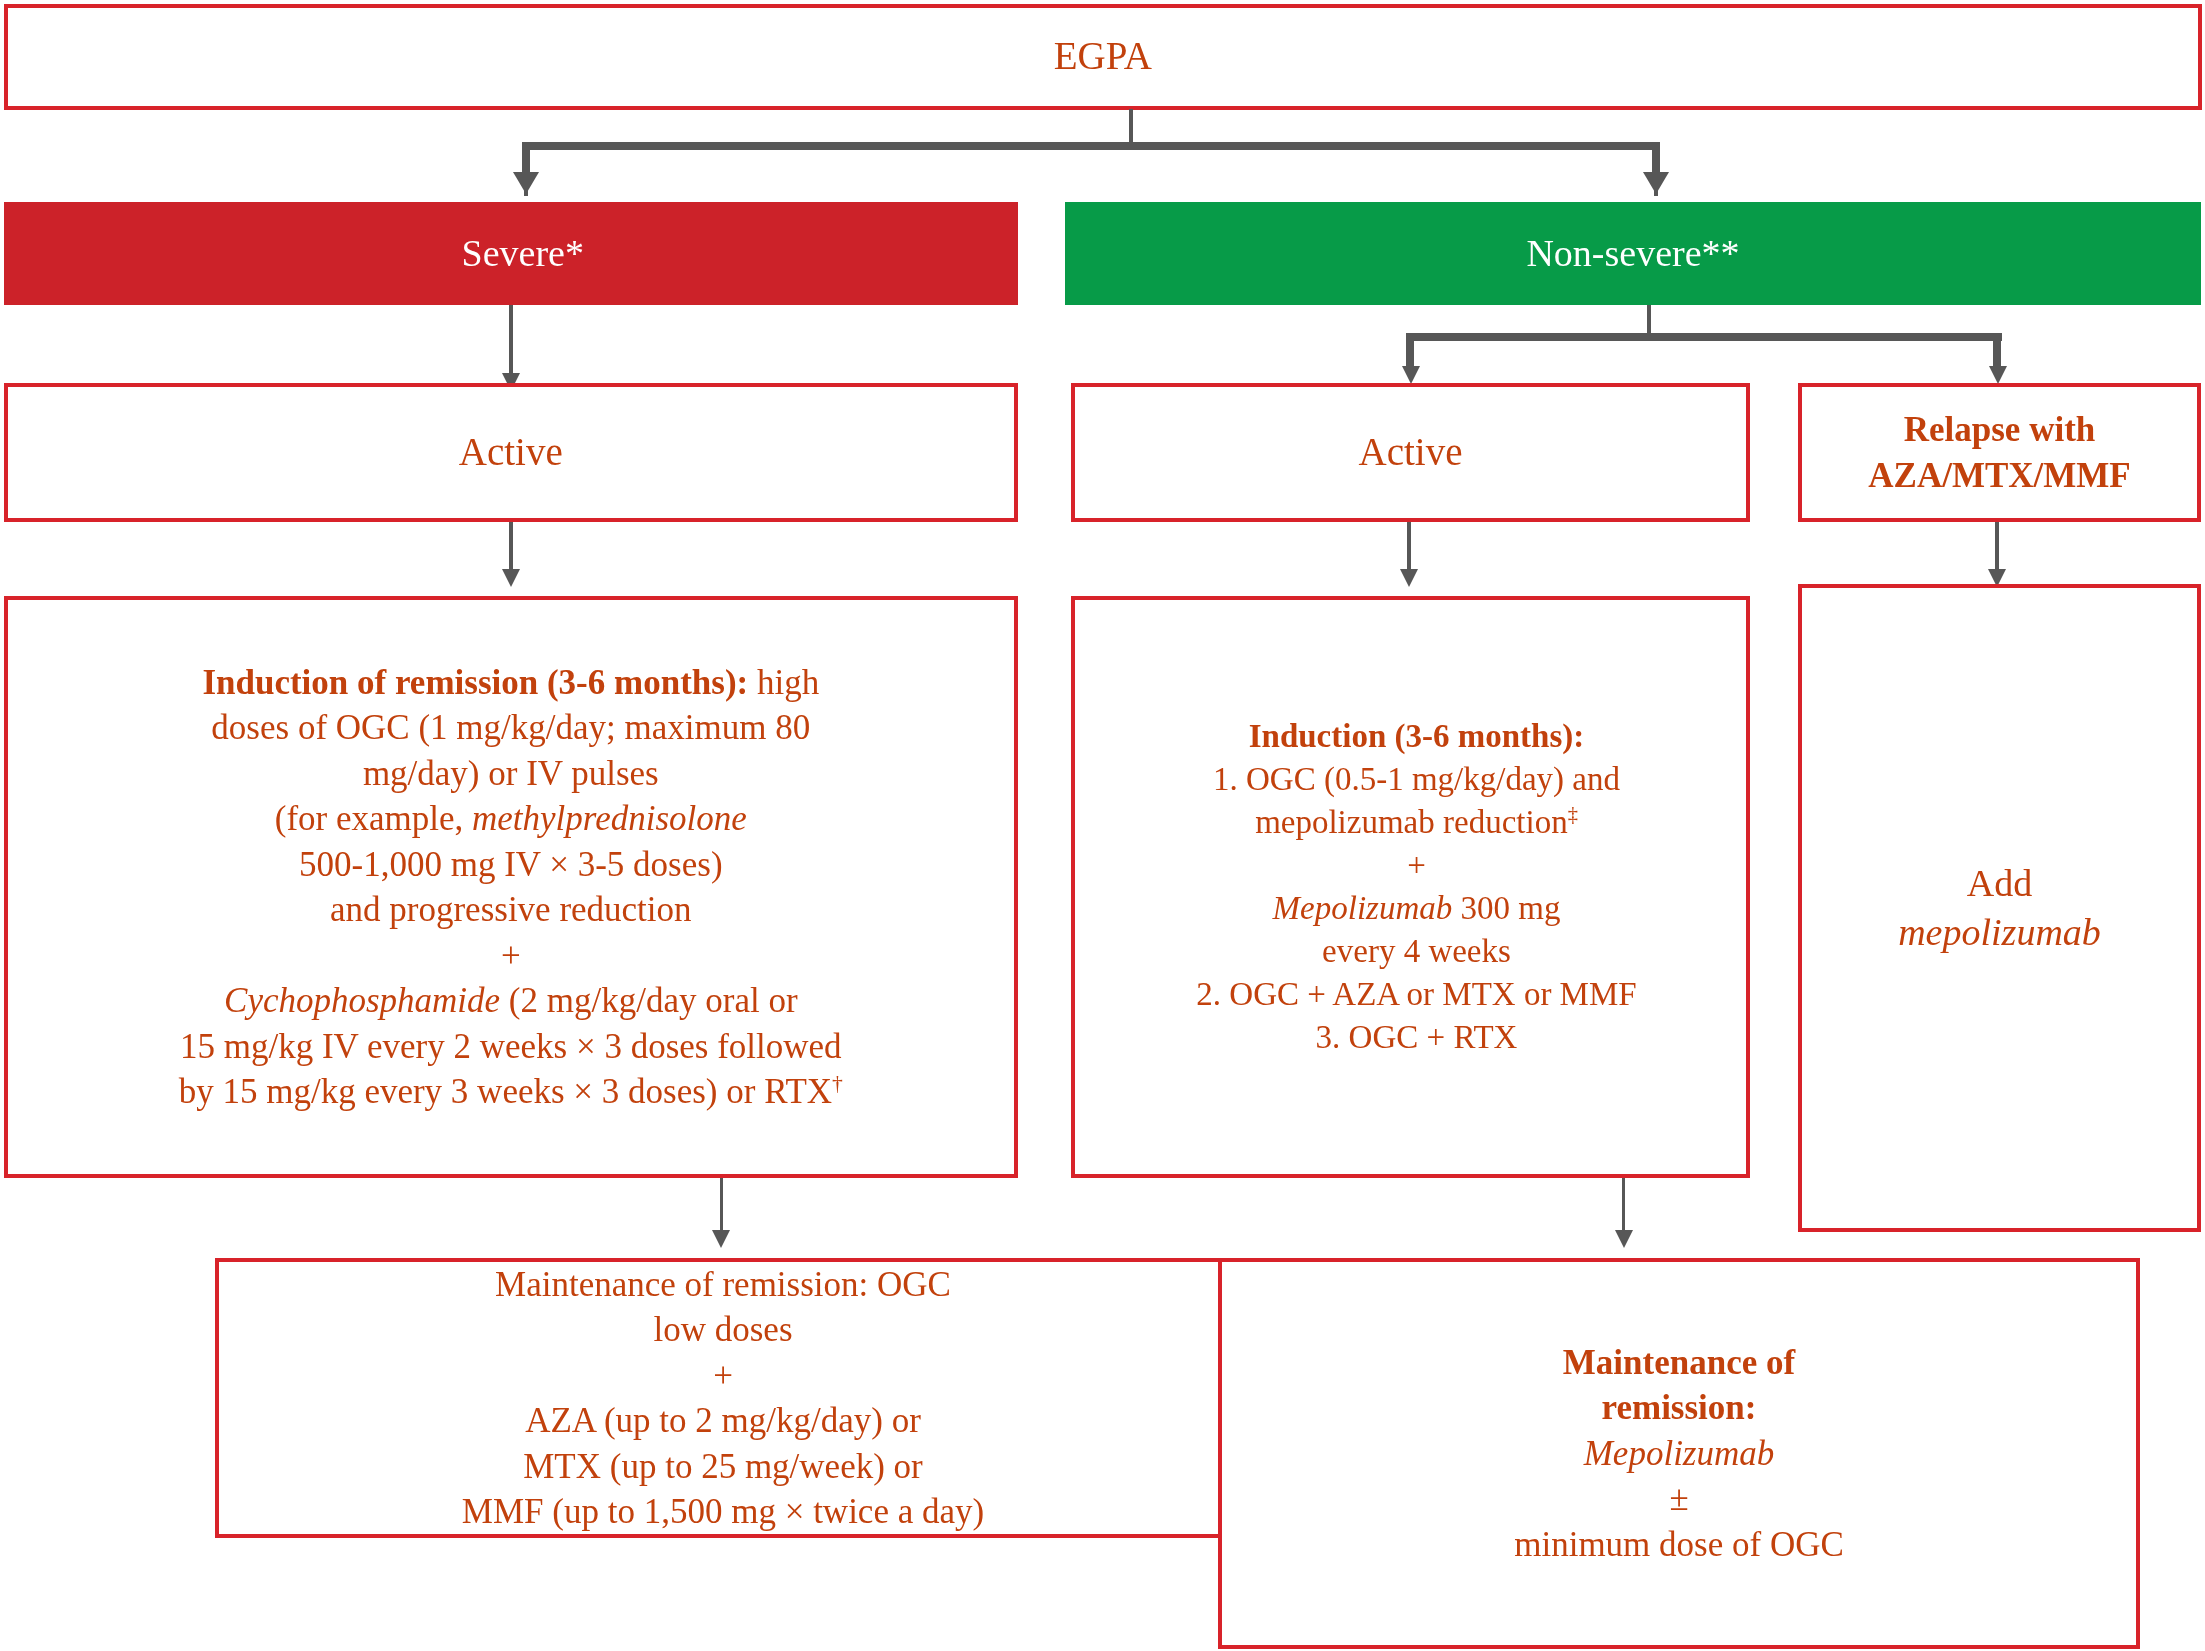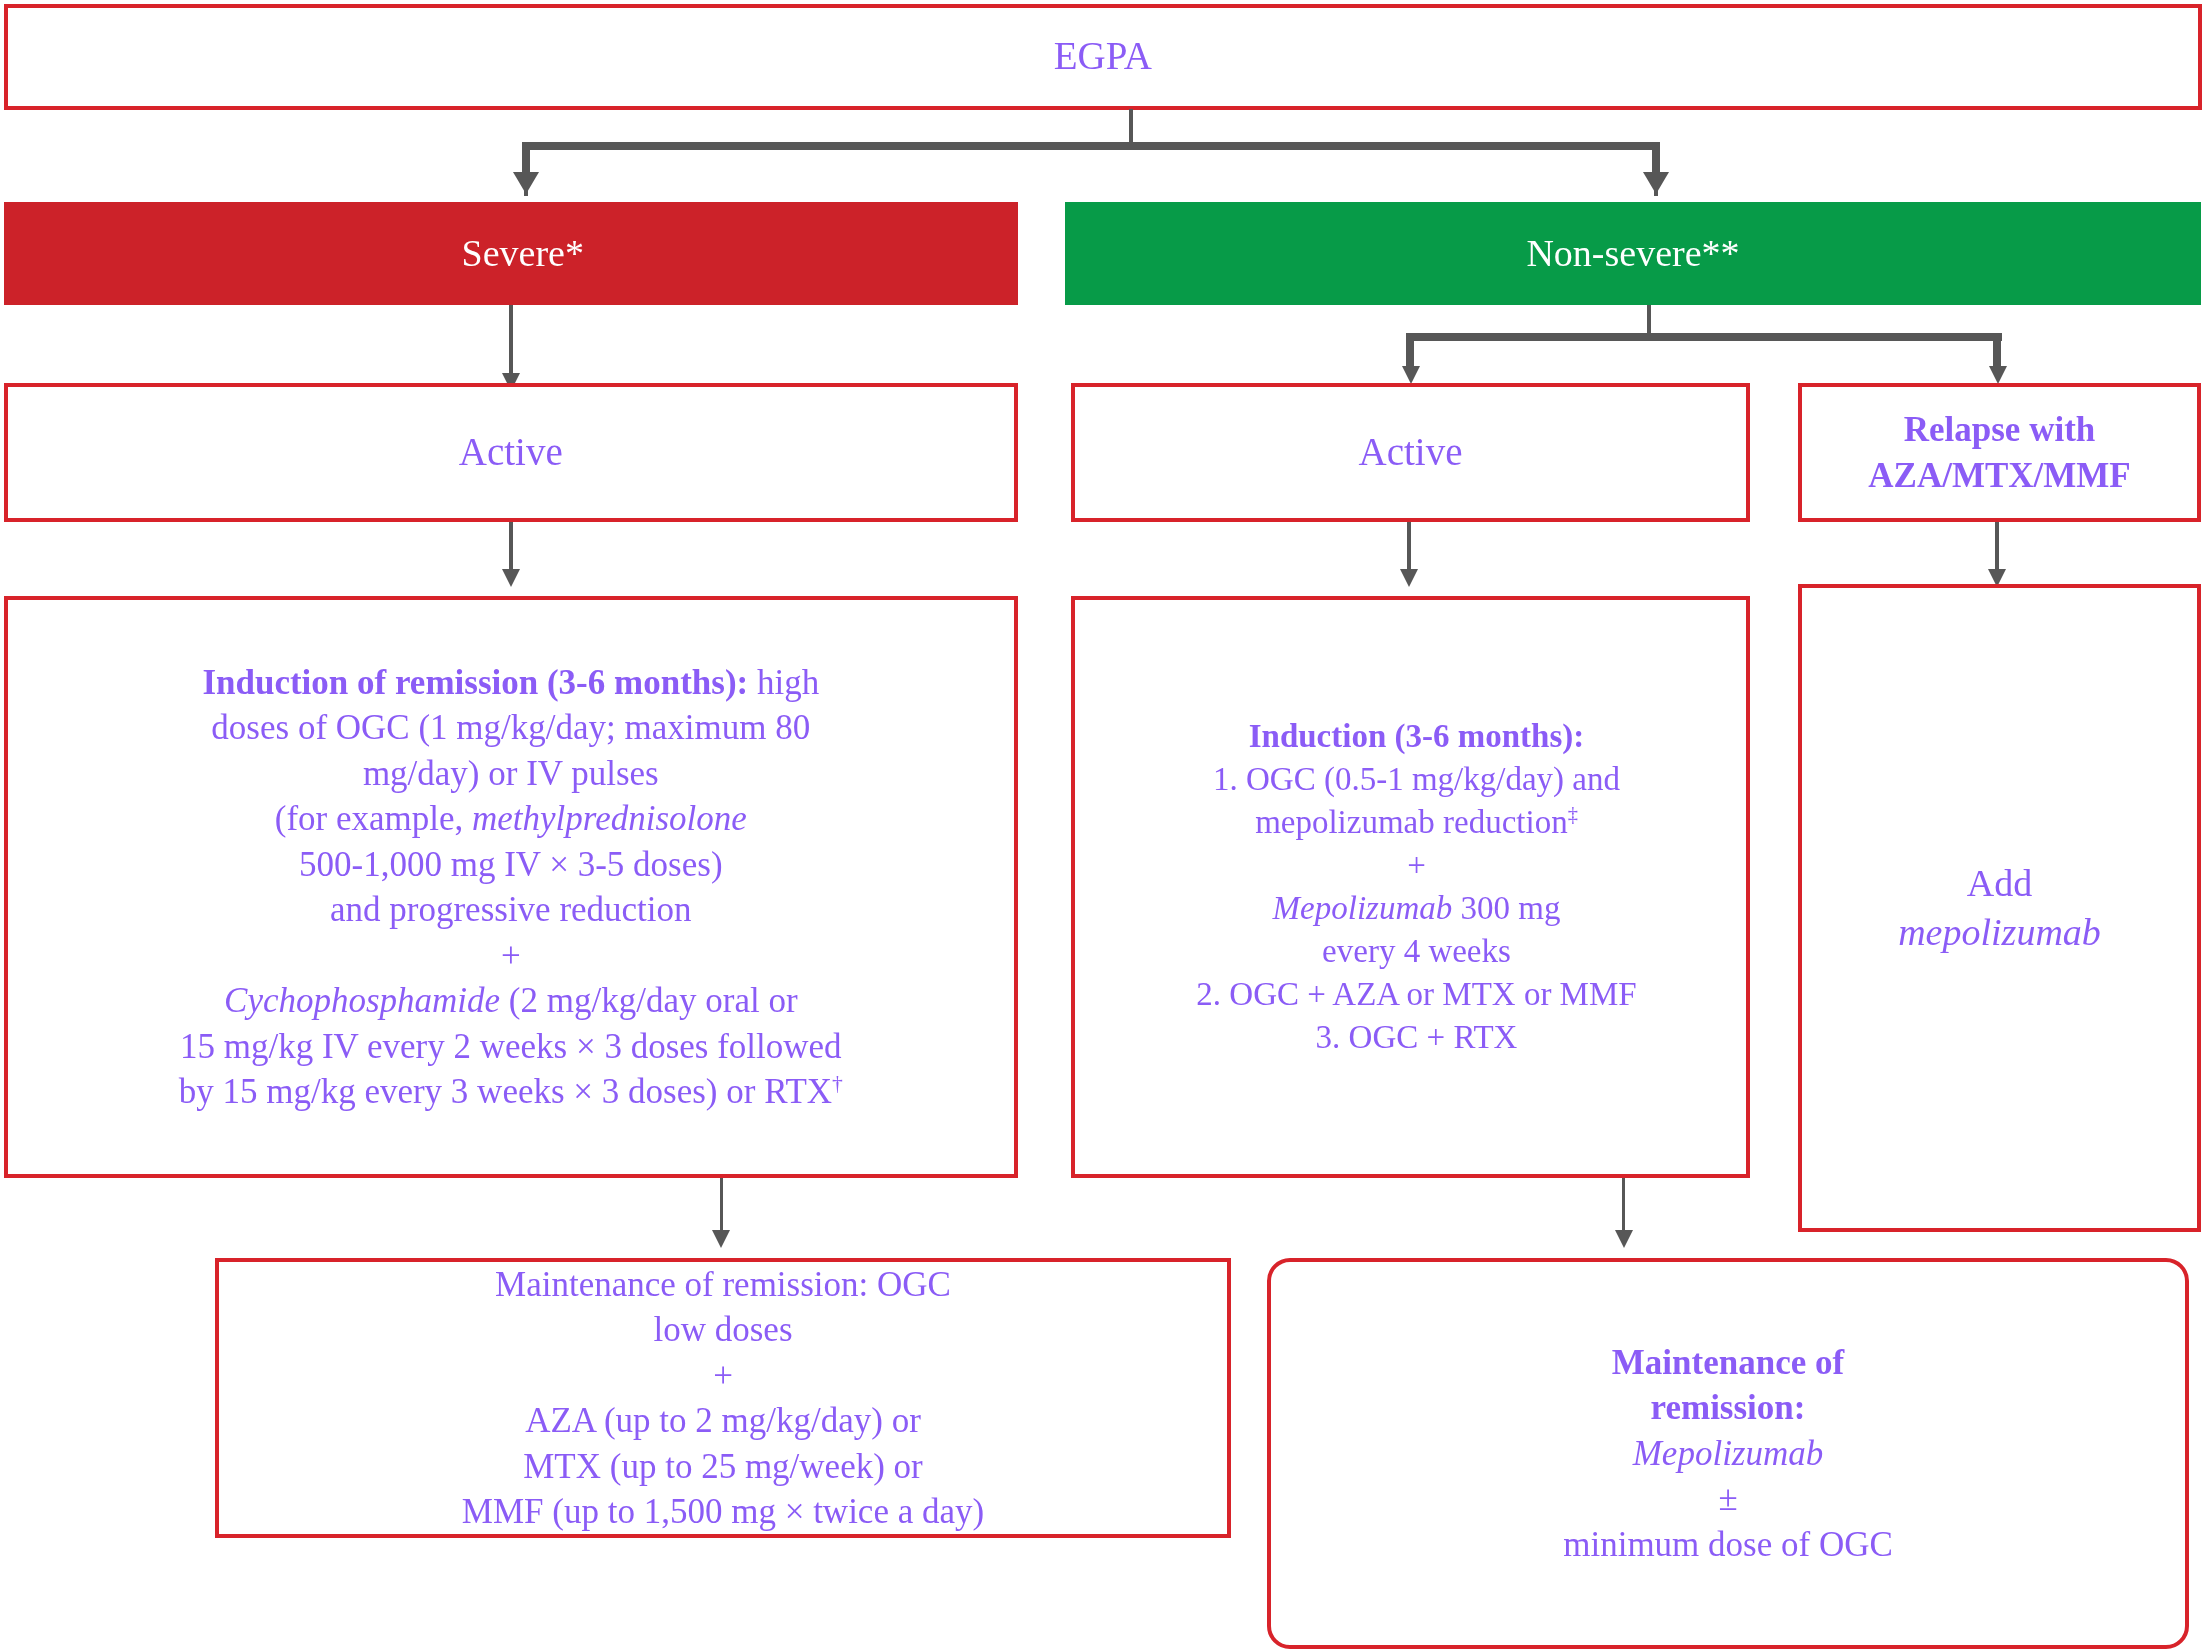--- a/index.html
+++ b/index.html
@@ -21,21 +21,21 @@
   
   .node {
     position: absolute;
     box-sizing: border-box;
     background: #ffffff;
     border: 4.5px solid var(--accent, #d8232a);
     display: flex;
     align-items: center;
     justify-content: center;
     text-align: center;
-    color: #8b5cf6;
+    color: #c2410c;
     line-height: 1.30;
   }
   .node .inner {
     width: 100%;
     padding: 0 10.6px;
     box-sizing: border-box;
   }
 
   
   .banner {
@@ -199,21 +199,21 @@
     <div class="inner">
       <span>Maintenance of remission: OGC</span><br>
       <span>low doses</span><br>
       <span class="plus">+</span>
       <span>AZA (up to 2 mg/kg/day) or</span><br>
       <span>MTX (up to 25 mg/week) or</span><br>
       <span>MMF (up to 1,500 mg × twice a day)</span>
     </div>
   </div>
 
-  <div class="node t-body" style="left:1267px; top:1258px; width:922px; height:391px;border-radius:23px;">
+  <div class="node t-body" style="left:1218px; top:1258px; width:922px; height:391px;">
     <div class="inner">
       <span class="b">Maintenance of</span><br>
       <span class="b">remission:</span><br>
       <span class="i">Mepolizumab</span><br>
       <span class="plus">±</span>
       <span>minimum dose of OGC</span>
     </div>
   </div>
 
 </div>

